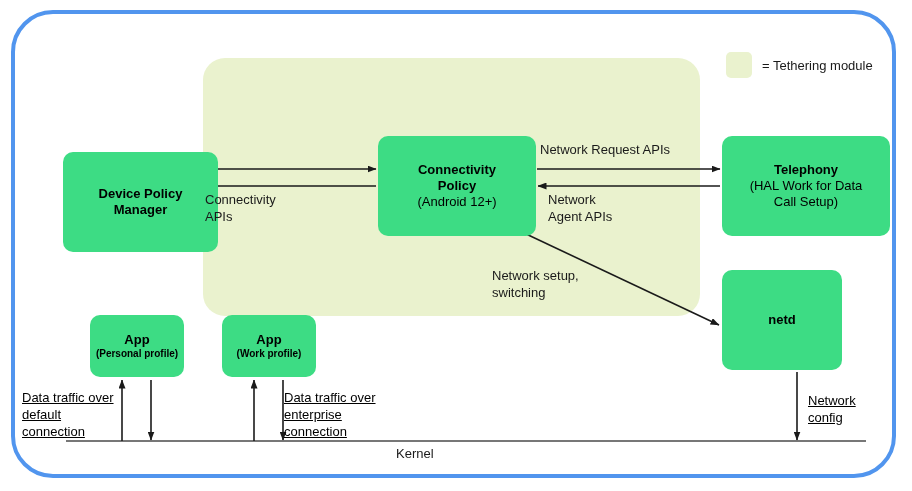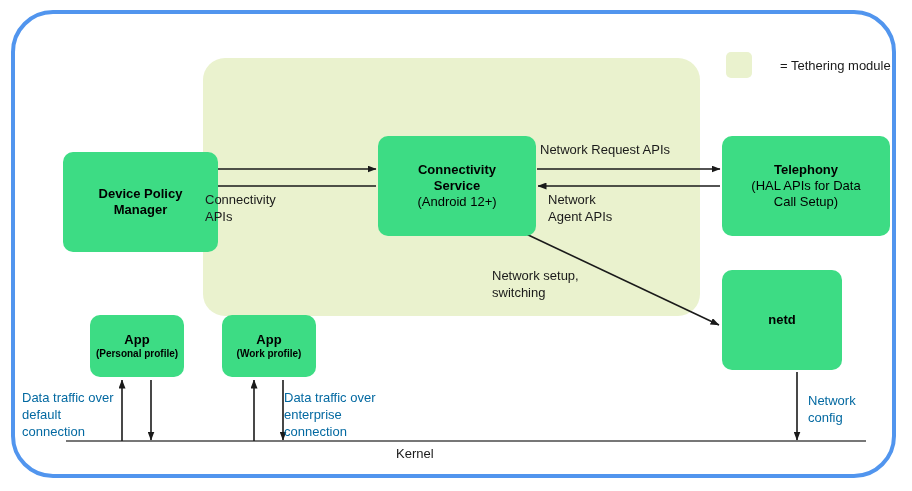--- a/index.html
+++ b/index.html
@@ -74,21 +74,21 @@
   #box-app1      { left: 90px;  top: 315px; width: 94px;  height: 62px; }
   #box-app2      { left: 222px; top: 315px; width: 94px;  height: 62px; }
 
   
   .legend {
     position: absolute;
     left: 726px;
     top: 52px;
     display: flex;
     align-items: center;
-    gap: 28px;
+    gap: 10px;
   }
   .legend-swatch {
     width: 26px;
     height: 26px;
     background: #EAF2CE;
     border-radius: 5px;
   }
   .legend-label {
     font-size: 13px;
     color: #1a1a1a;
@@ -97,21 +97,21 @@
 
   
   .label {
     position: absolute;
     font-size: 13px;
     color: #1a1a1a;
     text-align: left;
     line-height: 1.3;
     white-space: pre-line;
   }
-  .label.blue { color: #0369a1; }
+  .label.blue { color: #000000; text-decoration: underline; }
 
   #lbl-netreq   { left: 540px; top: 142px; width: 180px; }
   #lbl-netagent { left: 548px; top: 192px; width: 165px; }
   #lbl-connapis { left: 205px; top: 192px; width: 160px; }
   #lbl-netsetup { left: 492px; top: 268px; width: 170px; }
   #lbl-default  { left: 22px;  top: 390px; width: 105px; }
   #lbl-ent      { left: 284px; top: 390px; width: 115px; }
   #lbl-netcfg   { left: 808px; top: 393px; width: 78px; }
   #lbl-kernel   { left: 396px; top: 446px; width: 120px; }
 
@@ -164,27 +164,27 @@
     <line x1="797" y1="372" x2="797" y2="440" stroke="#1a1a1a" stroke-width="1.6" marker-end="url(#arrowhead)"></line>
   </svg>
 
   <div class="box" id="box-dpm">
     <div class="title">Device Policy</div>
     <div class="title">Manager</div>
   </div>
 
   <div class="box" id="box-conn">
     <div class="title">Connectivity</div>
-    <div class="title">Service</div>
+    <div class="title">Policy</div>
     <div class="sub">(Android 12+)</div>
   </div>
 
   <div class="box" id="box-telephony">
     <div class="title">Telephony</div>
-    <div class="sub">(HAL APIs for Data</div>
+    <div class="sub">(HAL Work for Data</div>
     <div class="sub">Call Setup)</div>
   </div>
 
   <div class="box" id="box-netd">
     <div class="title">netd</div>
   </div>
 
   <div class="box app" id="box-app1">
     <div class="title">App</div>
     <div class="sub">(Personal profile)</div>

